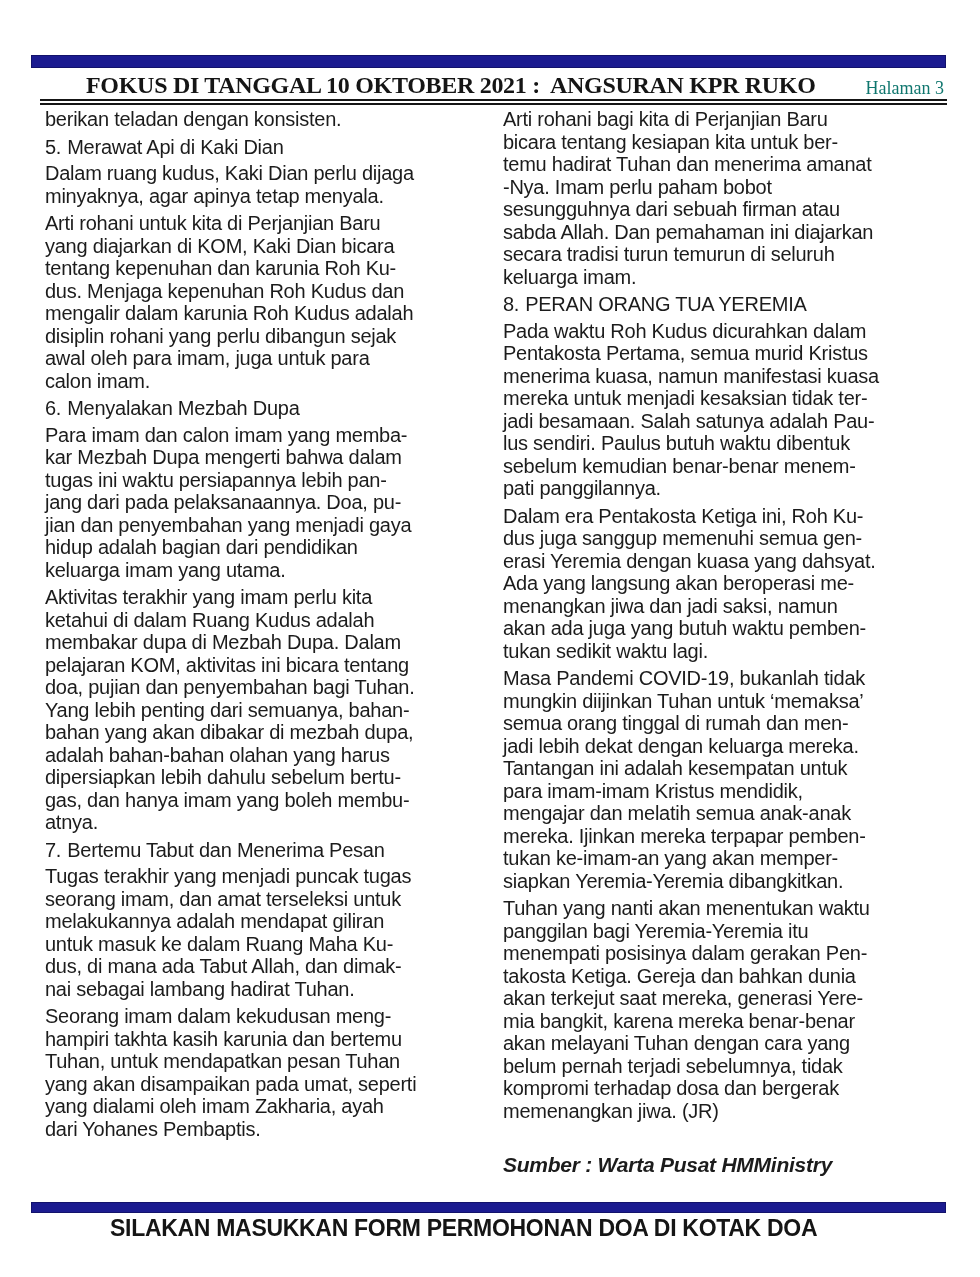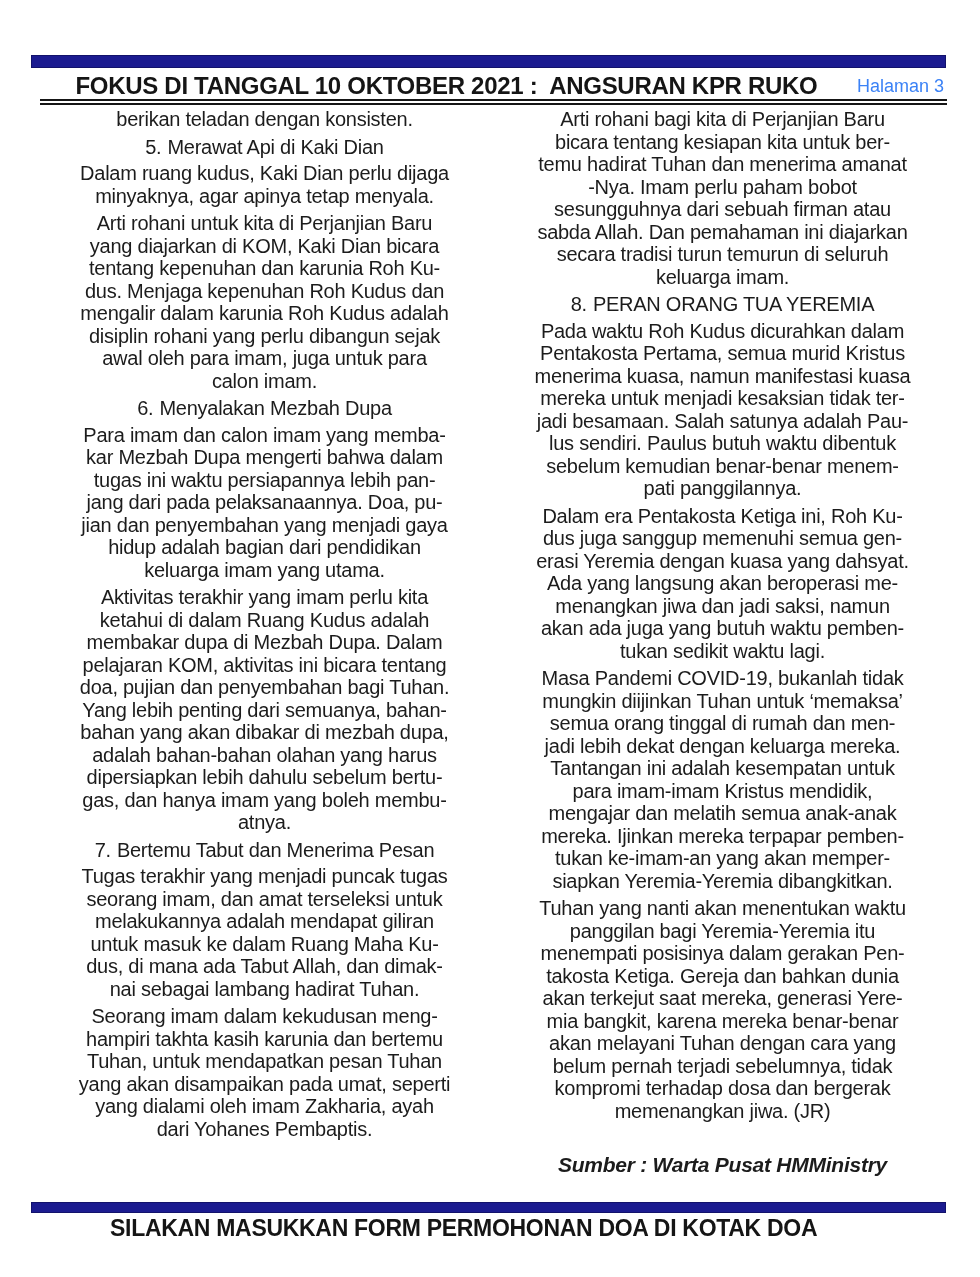--- a/index.html
+++ b/index.html
@@ -10,45 +10,44 @@
     font-family:"Liberation Sans", sans-serif;
     color:#1a1a1a;
     overflow:hidden;
   }
   .top-bar{
     position:absolute;left:31px;top:55px;width:915px;height:13px;
     background:#1b1b90;border:1px solid #12126b;box-sizing:border-box;
   }
   .header-row{
     position:absolute;left:42px;right:36px;top:72px;
-    display:flex;align-items:center;
+    display:flex;align-items:flex-end;font-family:Liberation Serif, serif;
   }
   .doc-title{
     flex:1;text-align:center;
     font-weight:bold;font-size:24px;letter-spacing:-0.3px;
     white-space:pre;color:#151515;
   }
   .page-number{
-    font-size:18px;color:#3b82f6;margin-left:6px;white-space:nowrap;
+    font-size:18px;color:#0f766e;margin-left:6px;white-space:nowrap;
   }
   .double-rule{
     position:absolute;left:40px;right:33px;top:99px;height:2px;
     border-top:2.5px solid #151515;border-bottom:2px solid #151515;
   }
   .columns{
     position:absolute;left:45px;right:38px;top:108px;
     display:flex;gap:19px;
   }
   .col{width:50%;}
   .block{
     margin:0 0 5px 0;
     white-space:pre-line;
     font-size:20px;line-height:22.5px;letter-spacing:-0.25px;
     color:#1c1c1c;
-    text-align:center;
   }
   .heading{white-space:normal;margin-bottom:4px;}
   .heading .hnum{font-weight:normal;}
   .heading .htitle{font-weight:normal;margin-left:6px;}
   .source{
     font-style:italic;font-weight:bold;font-size:21px;
     margin-top:32px;white-space:normal;
   }
   .footer-bar{
     position:absolute;left:31px;top:1202px;width:915px;height:11px;

